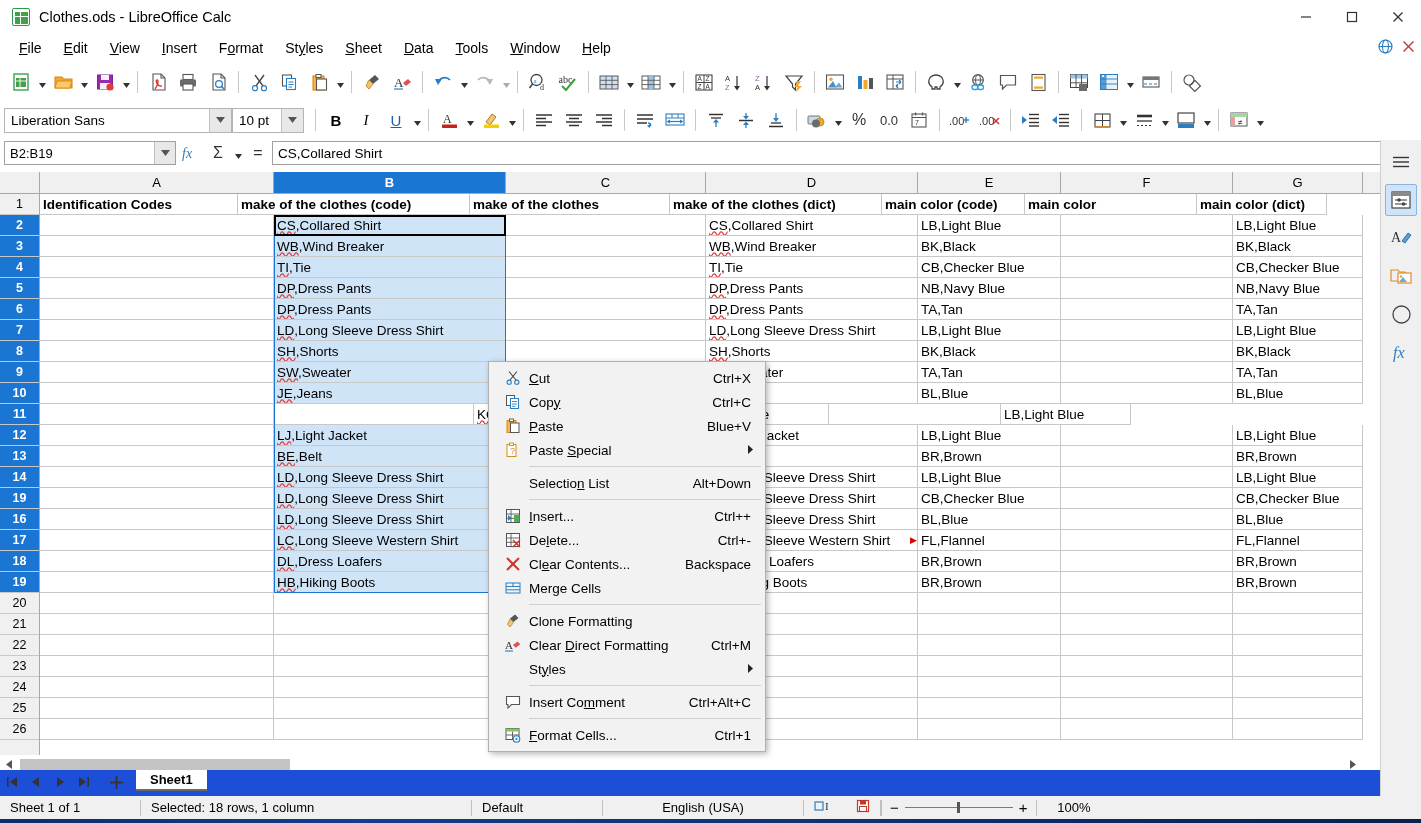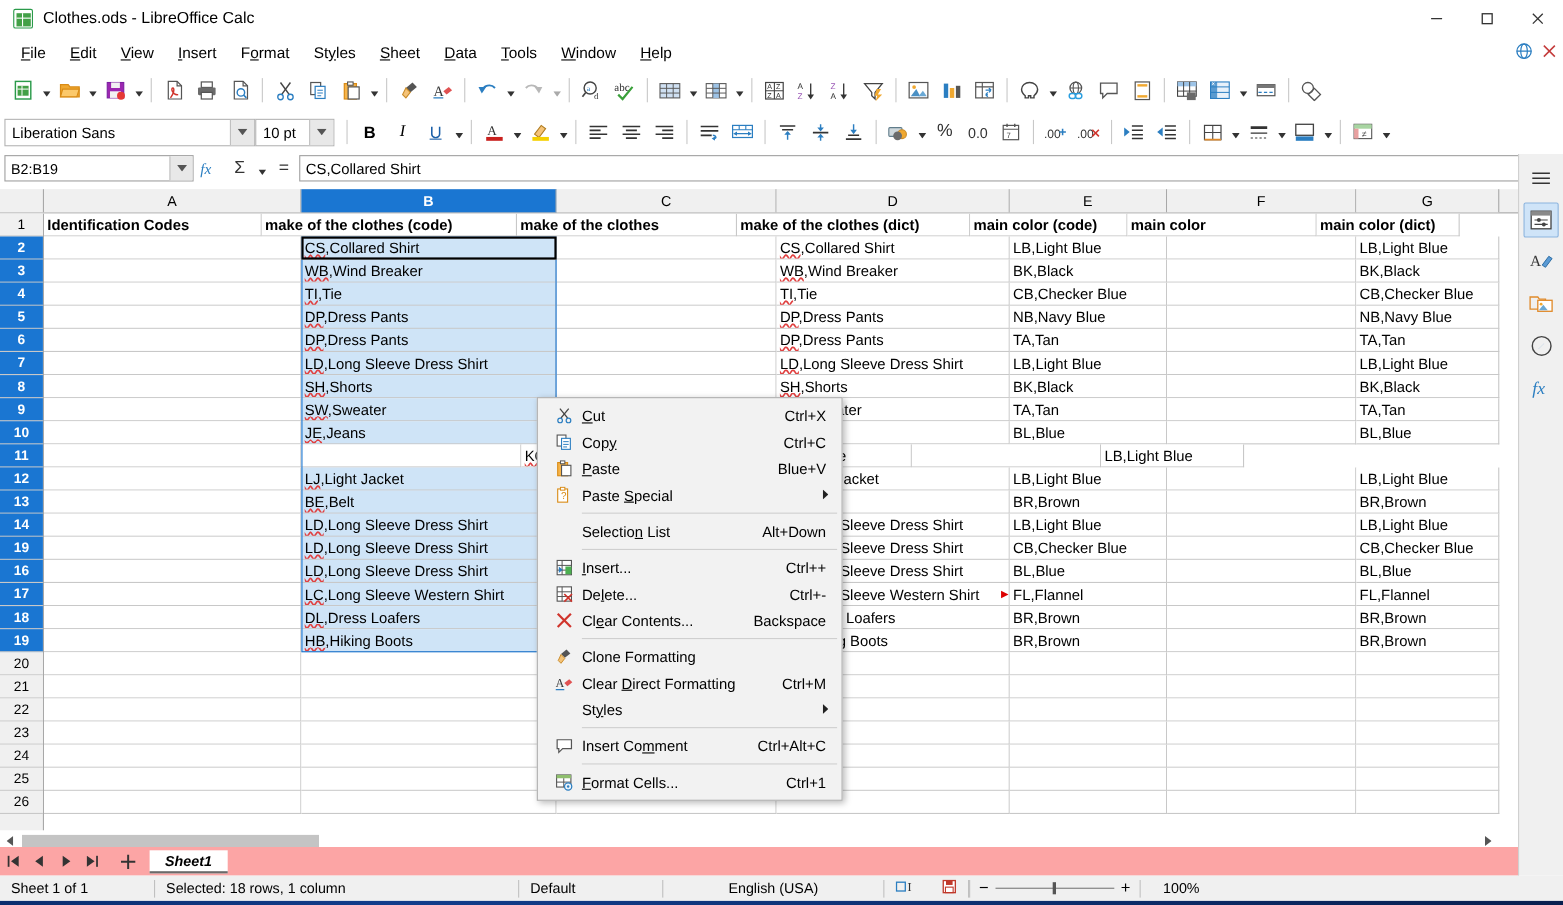--- a/index.html
+++ b/index.html
@@ -87,21 +87,21 @@
   .ctxsep{height:1px;background:#cfcfcf;margin:4px 0 4px 36px;}
 
   
   .vscroll{position:absolute;right:23px;top:172px;bottom:68px;width:18px;background:#f0f0f0;border-left:1px solid #d8d8d8;}
   .vthumb{position:absolute;left:2px;right:2px;top:260px;height:60px;background:#c4c4c4;}
   .vbtn{position:absolute;left:0;right:0;height:16px;display:flex;align-items:center;justify-content:center;}
   .hscrollbar{position:absolute;left:0;right:41px;bottom:50px;height:17px;display:flex;align-items:center;background:#fff;}
   .hthumb{position:absolute;left:20px;width:270px;top:3px;height:11px;background:#c4c4c4;}
 
   
-  .tabbar{position:absolute;left:0;bottom:27px;right:41px;height:26px;display:flex;align-items:center;background:#fca5a5;font-style:italic;}
+  .tabbar{position:absolute;left:0;bottom:27px;right:41px;height:26px;display:flex;align-items:flex-start;background:#1d4ed8;}
   .navbtn{width:24px;height:24px;display:flex;align-items:center;justify-content:center;}
   .sheettab{padding:2px 14px;font-size:13px;font-weight:bold;border-bottom:2px solid #6a6a6a;background:#fff;}
 
   
   .statusbar{position:absolute;left:0;right:0;bottom:4px;height:23px;display:flex;align-items:center;font-size:13px;background:#f0f0f0;}
   .sb{padding:0 10px;white-space:nowrap;}
   .sbsep{width:1px;height:16px;background:#c0c0c0;}
   .zoomslider{display:flex;align-items:center;gap:6px;padding:0 8px;}
   .zline{width:108px;height:1px;background:#7a7a7a;position:relative;}
   .zknob{position:absolute;left:52px;top:-5px;width:3px;height:11px;background:#555;}
@@ -1421,20 +1421,31 @@
     <div class="ctxitem">
       <div class="ctxicon">
         <svg width="16" height="16">
           <line x1="2" y1="2" x2="14" y2="14" stroke="#d0342c" stroke-width="2"></line>
           <line x1="14" y1="2" x2="2" y2="14" stroke="#d0342c" stroke-width="2"></line>
         </svg>
       </div>
       <div class="ctxlabel">Cl<u>e</u>ar Contents...</div>
       <div class="ctxkey">Backspace</div>
     </div>
+    <div class="ctxitem">
+      <div class="ctxicon">
+        <svg width="16" height="16">
+          <rect x="1" y="3" width="14" height="10" fill="none" stroke="#2b7ec1" stroke-width="1"></rect>
+          <line x1="1" y1="6.5" x2="15" y2="6.5" stroke="#2b7ec1" stroke-width="1"></line>
+          <line x1="1" y1="9.8" x2="15" y2="9.8" stroke="#2b7ec1" stroke-width="1"></line>
+          <line x1="8" y1="3" x2="8" y2="6.5" stroke="#2b7ec1" stroke-width="1"></line>
+        </svg>
+      </div>
+      <div class="ctxlabel">Mer<u>g</u>e Cells</div>
+    </div>
     <div class="ctxsep"></div>
     <div class="ctxitem">
       <div class="ctxicon">
         <svg width="16" height="16">
           <path d="M10 1.5l3.5 3.5-5 4-3.5-3.5z" fill="#555"></path>
           <path d="M5 6l3.5 3.5-3.5 4.5-2.5-2.5z" fill="#f5c378" stroke="#c98c2a" stroke-width=".9"></path>
         </svg>
       </div>
       <div class="ctxlabel">Clone Formatting</div>
     </div>

